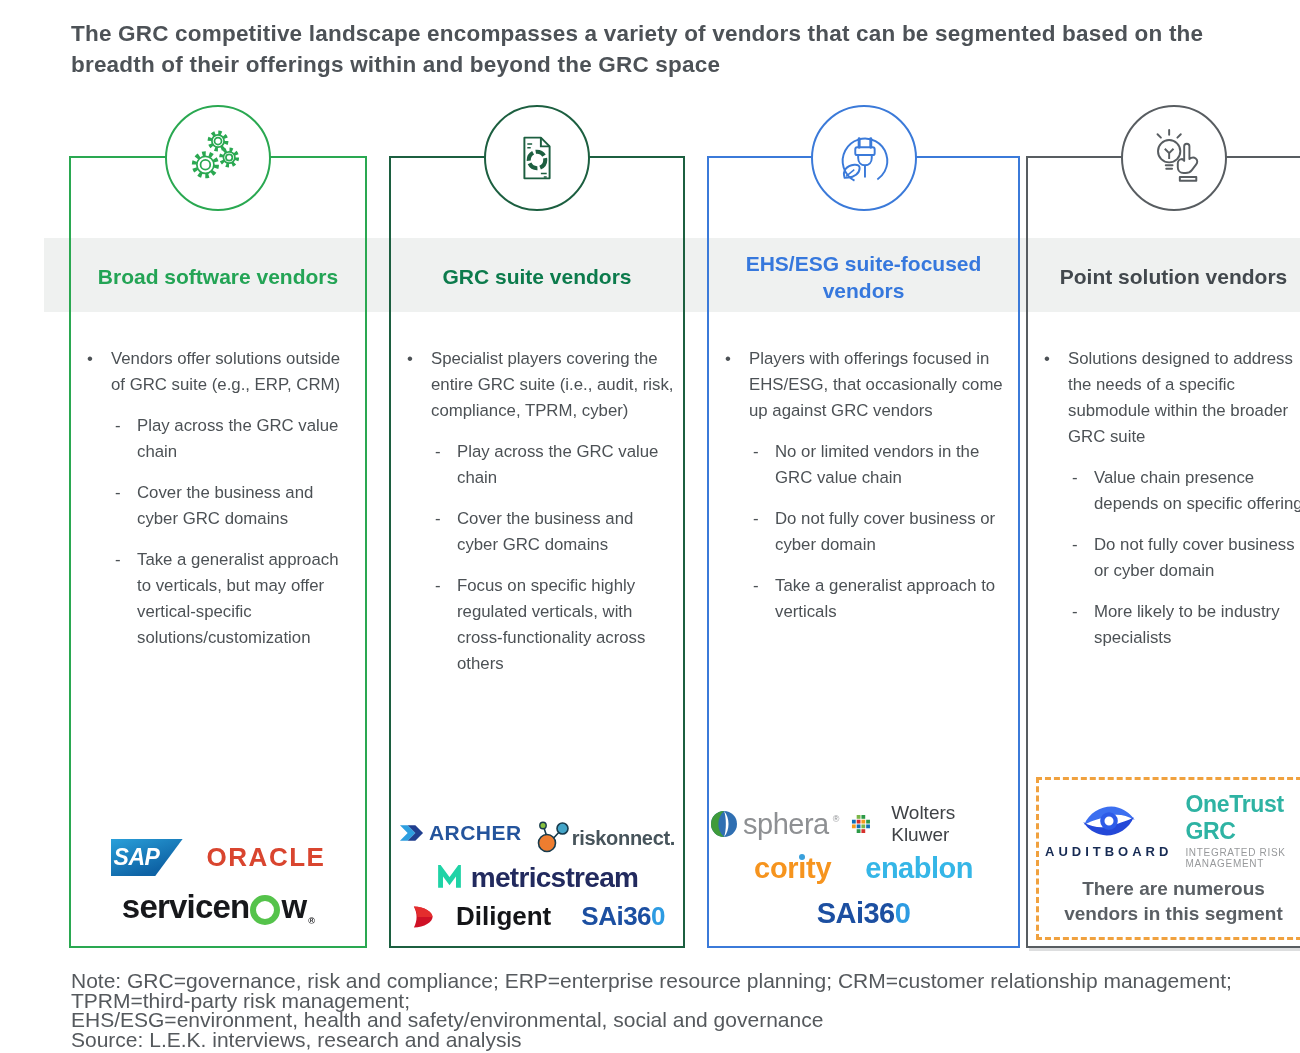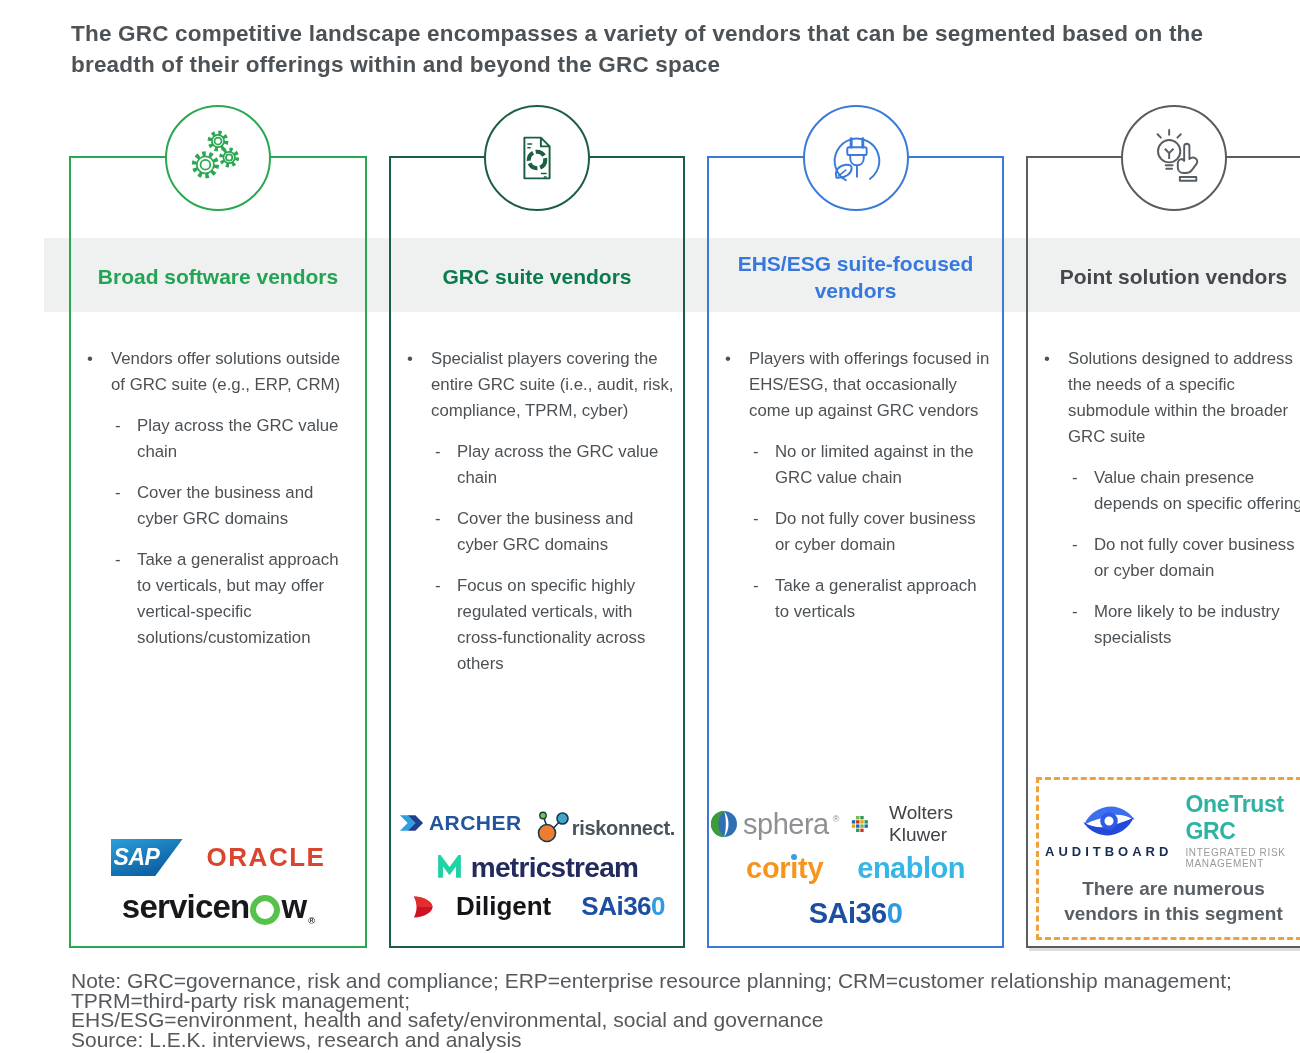--- a/index.html
+++ b/index.html
@@ -5,21 +5,21 @@
   html,body{margin:0;padding:0;background:#fff;}
   .slide{position:relative;width:1300px;height:1053px;background:#fff;
          font-family:Liberation Sans, sans-serif;overflow:hidden;color:var(--text,#4c5155);margin-left:44px;}
   .title{position:absolute;left:27px;top:18px;width:1180px;margin:0;
          font-size:22.5px;line-height:31px;font-weight:700;color:var(--title,#4d5257);letter-spacing:.2px;}
   .band{position:absolute;left:0;right:0;top:238px;height:74px;background:var(--band,#eff1f0);}
   
   .col{position:absolute;top:156px;height:788px;border:2px solid var(--accent);background:transparent;}
   .col-0{left:25px;width:294px;}
   .col-1{left:345px;width:292px;}
-  .col-2{left:663px;width:293px;}
+  .col-2{left:663px;width:293px;padding-left:16px;}
   .col-3{left:982px;width:291px;box-shadow:3px 3px 0 rgba(120,124,128,.25);}
   .circle{position:absolute;left:50%;top:-53px;transform:translateX(-50%);
           width:102px;height:102px;border-radius:50%;background:#fff;
           border:2.5px solid var(--accent);color:var(--accent);
           display:flex;align-items:center;justify-content:center;z-index:2;}
   .col-heading{position:absolute;left:0;right:0;top:82px;height:74px;margin:0;
                display:flex;align-items:center;justify-content:center;text-align:center;
                font-size:21px;line-height:1.3;font-weight:700;color:var(--heading-color);padding:0 12px;box-sizing:border-box;}
   .bullets{position:absolute;left:14px;right:8px;top:188px;font-size:16.8px;line-height:26px;}
   .b{display:grid;margin-bottom:15px;}
@@ -33,21 +33,21 @@
   
   .row-sap{gap:24px;}
   .logo-sap{width:72px;height:37px;background:linear-gradient(160deg,#2aa0da 0%,#0e63a5 75%);
             clip-path:polygon(0 0,100% 0,62% 100%,0 100%);display:flex;align-items:center;}
   .logo-sap b{font-style:italic;font-weight:900;font-size:23px;color:#fff;padding-left:3px;letter-spacing:-.5px;}
   .logo-oracle{font-size:26px;font-weight:700;color:#d9452f;letter-spacing:1.5px;}
   .logo-servicenow{font-size:33px;font-weight:700;color:#17181b;letter-spacing:-.8px;display:flex;align-items:flex-start;}
   .sn-ring{width:18px;height:18px;border:6.5px solid #55c34b;border-radius:50%;display:inline-block;margin:0 1px;align-self:center;transform:translateY(3px);}
   .sn-reg{font-size:9px;align-self:flex-end;margin-left:2px;}
   
-  .logos-1{gap:7px;bottom:24px;}
+  .logos-1{gap:7px;bottom:14px;}
   .row-archer{gap:10px;align-items:flex-end;}
   .logo-archer{display:flex;align-items:center;gap:5px;margin-bottom:10px;}
   .archer-text{font-size:21px;font-weight:800;color:#24549c;letter-spacing:.5px;}
   .logo-riskonnect{display:flex;align-items:flex-end;gap:2px;}
   .rk-text{font-size:20px;font-weight:600;color:#47545b;margin-bottom:5px;letter-spacing:-.3px;}
   .logo-metricstream{display:flex;align-items:center;gap:8px;}
   .ms-text{font-size:28px;font-weight:700;color:#222a5e;letter-spacing:-.7px;}
   .row-diligent{gap:30px;}
   .logo-diligent{display:flex;align-items:center;gap:21px;}
   .dg-text{font-size:26px;font-weight:700;color:#141518;}
@@ -227,21 +227,21 @@
       </svg>
     </div>
     <h2 class="col-heading">EHS/ESG suite-focused vendors</h2>
     <div class="bullets">
       <div class="b main">
         <span class="mk">•</span>
         <p>Players with offerings focused in EHS/ESG, that occasionally come up against GRC vendors</p>
       </div>
       <div class="b sub">
         <span class="mk">-</span>
-        <p>No or limited against in the GRC value chain</p>
+        <p>No or limited vendors in the GRC value chain</p>
       </div>
       <div class="b sub">
         <span class="mk">-</span>
         <p>Do not fully cover business or cyber domain</p>
       </div>
       <div class="b sub">
         <span class="mk">-</span>
         <p>Take a generalist approach to verticals</p>
       </div>
     </div>

